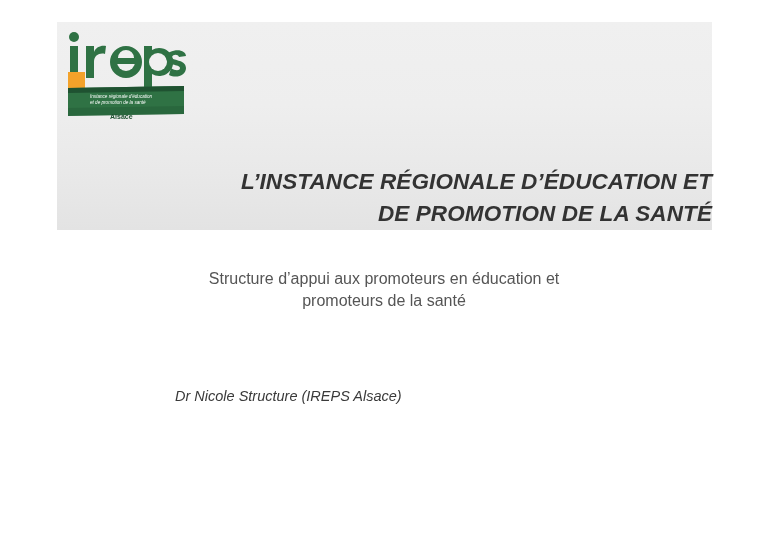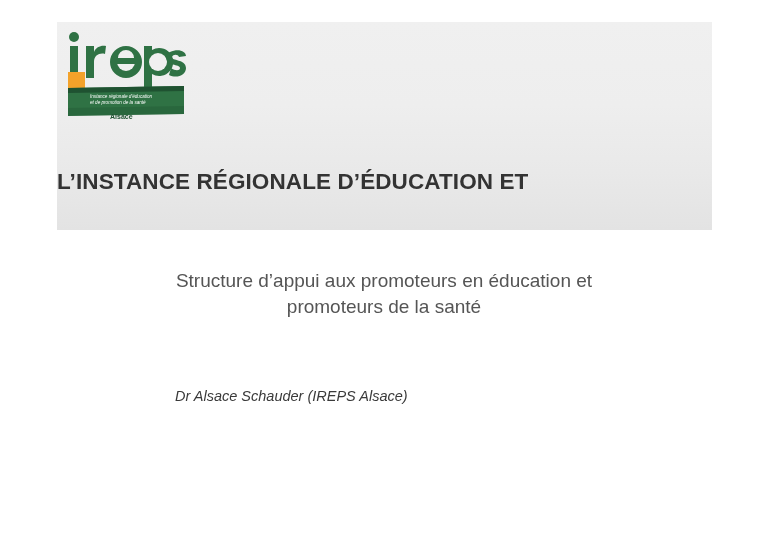--- a/index.html
+++ b/index.html
@@ -40,38 +40,39 @@
   }
   .logo svg {
     display: block;
   }
   
   .title {
     position: absolute;
     left: 57px;
     top: 166px;
     width: 655px;
-    text-align: left;
+    text-align: right;
     font-size: 22.5px;
     font-weight: bold;
     color: #333333;
     line-height: 1.42;
     letter-spacing: 0.1px;
+    font-style: italic;
   }
   .title .line {
     display: block;
   }
   
   .subtitle {
     position: absolute;
     left: 84px;
     top: 268px;
     width: 600px;
     text-align: center;
-    font-size: 19px;
+    font-size: 16px;
     color: #555555;
     line-height: 1.38;
   }
   .subtitle .line {
     display: block;
   }
   
   .author {
     position: absolute;
     left: 175px;
@@ -119,22 +120,23 @@
         <text x="24" y="70" font-family="'Liberation Sans', sans-serif" font-size="4.6" fill="#ffffff" font-style="italic">Instance régionale d'éducation</text>
         <text x="24" y="76" font-family="'Liberation Sans', sans-serif" font-size="4.6" fill="#ffffff" font-style="italic">et de promotion de la santé</text>
       </g>
 
       <text x="44" y="91" font-family="'Liberation Sans', sans-serif" font-size="7" font-weight="bold" fill="#1f5231">Alsace</text>
     </svg>
   </div>
 
   <div class="title">
     <span class="line">L’INSTANCE RÉGIONALE D’ÉDUCATION ET</span>
+    <span class="line">DE PROMOTION DE LA SANTÉ</span>
   </div>
 
   <div class="subtitle">
     <span class="line">Structure d’appui aux promoteurs en éducation et</span>
     <span class="line">promoteurs de la santé</span>
   </div>
 
-  <div class="author">Dr Alsace Schauder (IREPS Alsace)</div>
+  <div class="author">Dr Nicole Structure (IREPS Alsace)</div>
 
 </div>
 
 </body></html>

